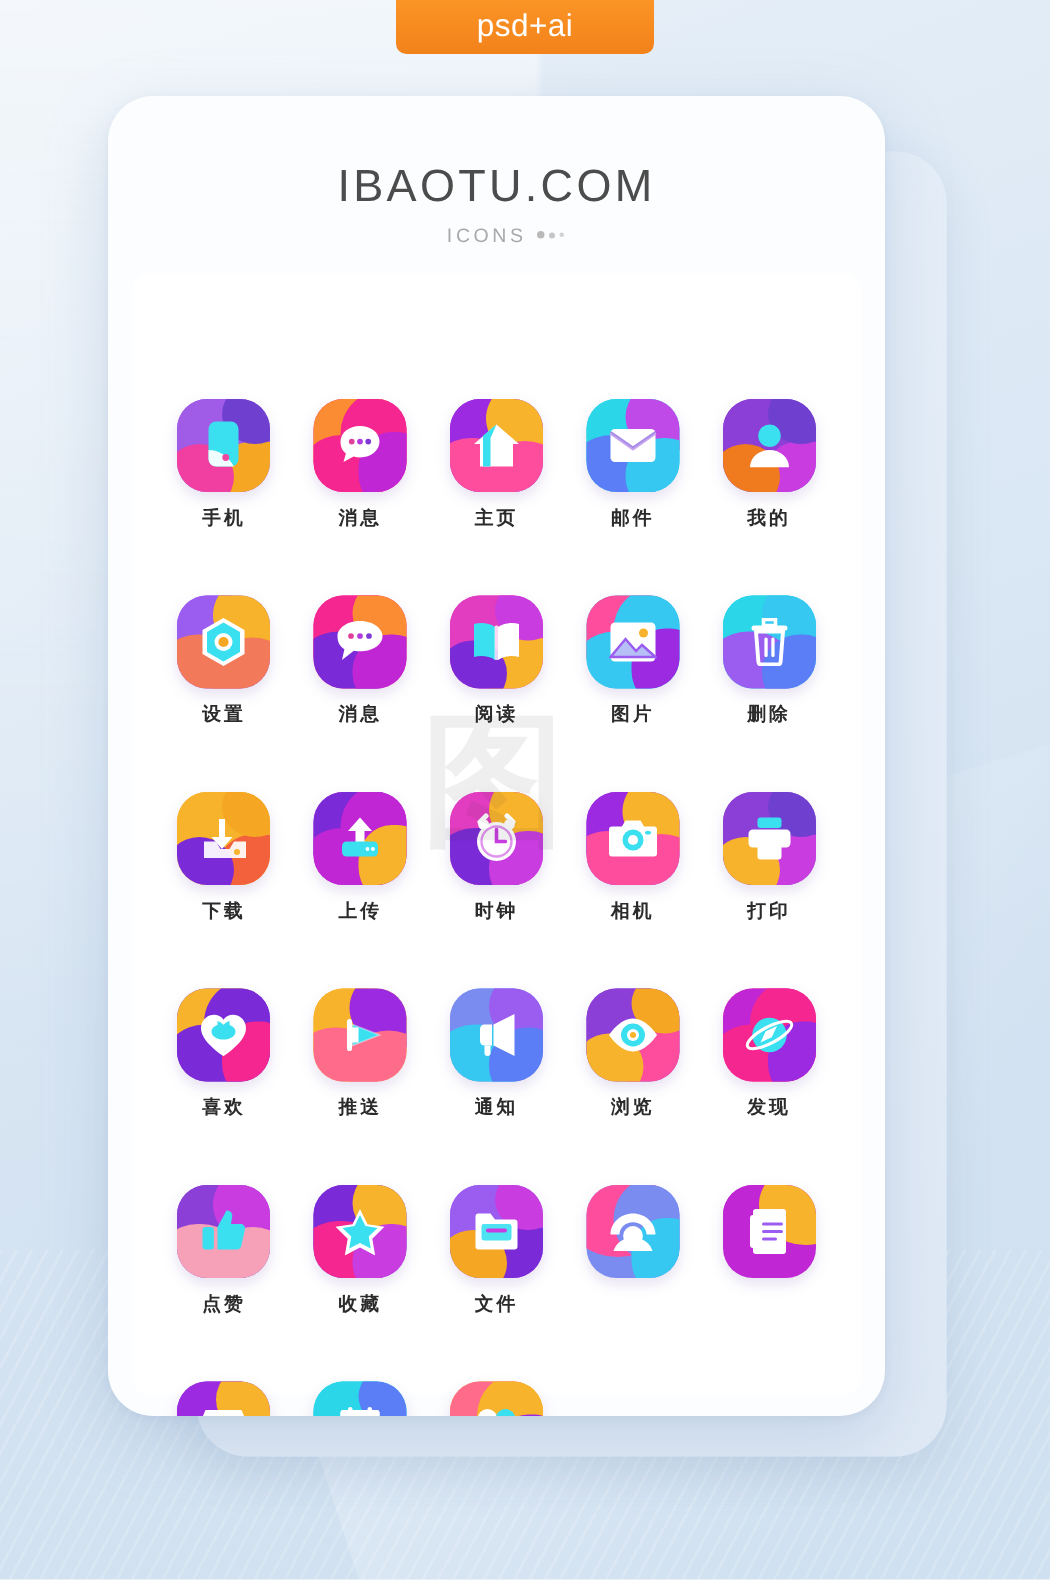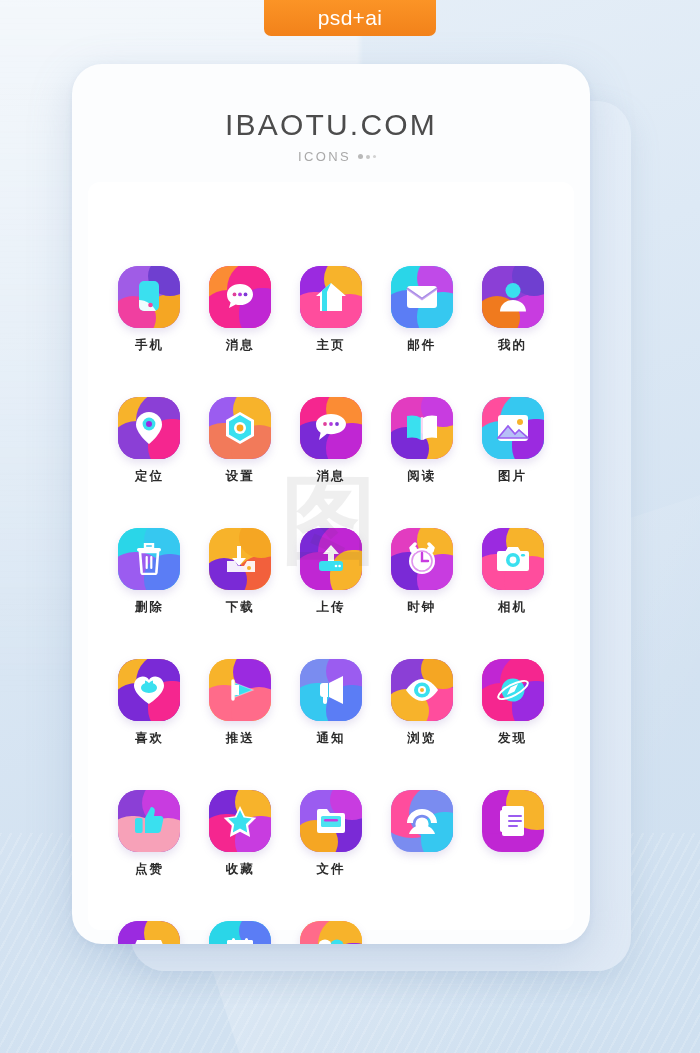--- a/index.html
+++ b/index.html
@@ -254,38 +254,20 @@
                     <div class="glyph">
               <svg width="30" height="32" viewBox="0 0 30 32">
                 <circle cx="15" cy="9.5" r="7.5" fill="#3ae0ef"></circle>
                 <path d="M15 19c7.2 0 13 5 13 11.5H2C2 24 7.8 19 15 19z" fill="#fff"></path>
               </svg>
             </div>
           </div>
           <div class="cell-label">我的</div>
         </div>
         <div class="cell">
-          <div class="icon-tile" style="background: rgb(139, 63, 214);">
-            <div class="blobs">
-              <span style="left:-14px;top:-10px;width:70px;height:58px;border-radius:50%;background:#f7b32b;"></span>
-              <span style="left:18px;top:-6px;width:58px;height:58px;border-radius:50%;background:#8b3fd6;"></span>
-              <span style="left:-10px;top:24px;width:60px;height:56px;border-radius:48%;background:#8b3fd6;"></span>
-              <span style="left:30px;top:22px;width:48px;height:52px;border-radius:46%;background:#f5268f;"></span>
-            </div>
-                    <div class="glyph">
-              <svg width="28" height="34" viewBox="0 0 28 34">
-                <path d="M14 1c7.2 0 13 5.6 13 12.4C27 22.3 14 33 14 33S1 22.3 1 13.4C1 6.6 6.8 1 14 1z" fill="#ffffff"></path>
-                <circle cx="14" cy="13" r="6.4" fill="#3ae0ef"></circle>
-                <circle cx="14" cy="13" r="3" fill="#9b2ae0"></circle>
-              </svg>
-            </div>
-          </div>
-          <div class="cell-label">定位</div>
-        </div>
-        <div class="cell">
           <div class="icon-tile" style="background: rgb(155, 92, 240);">
             <div class="blobs">
               <span style="left:-16px;top:-12px;width:58px;height:56px;border-radius:50%;background:#9b5cf0;"></span>
               <span style="left:24px;top:-14px;width:62px;height:54px;border-radius:50%;background:#f7b32b;"></span>
               <span style="left:-14px;top:26px;width:58px;height:54px;border-radius:48%;background:#f27a5a;"></span>
               <span style="left:22px;top:28px;width:56px;height:50px;border-radius:50%;background:#f27a5a;"></span>
             </div>
                     <div class="glyph">
               <svg width="32" height="34" viewBox="0 0 32 34">
                 <path d="M16 1 30 9v16L16 33 2 25V9z" fill="#fff"></path>
@@ -444,20 +426,39 @@
                 <path d="M12 1h10l2.4 4H31a2 2 0 0 1 2 2v16a2 2 0 0 1-2 2H3a2 2 0 0 1-2-2V7a2 2 0 0 1 2-2h6.6z" fill="#fff"></path>
                 <circle cx="17" cy="14" r="7" fill="#3ae0ef"></circle>
                 <circle cx="17" cy="14" r="3.4" fill="#fff"></circle>
                 <rect x="25" y="8" width="4" height="2.4" rx="1.2" fill="#3ae0ef"></rect>
               </svg>
             </div>
           </div>
           <div class="cell-label">相机</div>
         </div>
         <div class="cell">
+          <div class="icon-tile" style="background: rgb(139, 63, 214);">
+            <div class="blobs">
+              <span style="left:-18px;top:-14px;width:66px;height:62px;border-radius:50%;background:#8b3fd6;"></span>
+              <span style="left:26px;top:28px;width:56px;height:54px;border-radius:46%;background:#c83ce0;"></span>
+              <span style="left:-8px;top:30px;width:46px;height:44px;border-radius:50%;background:#f7b32b;"></span>
+              <span style="left:30px;top:-10px;width:44px;height:40px;border-radius:50%;background:#6f3fd0;"></span>
+            </div>
+                    <div class="glyph">
+              <svg width="32" height="30" viewBox="0 0 32 30">
+                <rect x="8" y="1" width="16" height="7" rx="2" fill="#3ae0ef"></rect>
+                <rect x="2" y="9" width="28" height="12" rx="3" fill="#ffffff"></rect>
+                <rect x="8" y="18" width="16" height="11" rx="1.6" fill="#fff"></rect>
+                <path d="M10 21h12M10 24h12" stroke="#ffffff" stroke-width="1.4"></path>
+              </svg>
+            </div>
+          </div>
+          <div class="cell-label">打印</div>
+        </div>
+        <div class="cell">
           <div class="icon-tile" style="background: rgb(122, 42, 214);">
             <div class="blobs">
               <span style="left:-14px;top:-10px;width:70px;height:58px;border-radius:50%;background:#f7b32b;"></span>
               <span style="left:18px;top:-6px;width:58px;height:58px;border-radius:50%;background:#7a2ad6;"></span>
               <span style="left:-10px;top:24px;width:60px;height:56px;border-radius:48%;background:#7a2ad6;"></span>
               <span style="left:30px;top:22px;width:48px;height:52px;border-radius:46%;background:#f5268f;"></span>
             </div>
                     <div class="glyph">
               <svg width="32" height="30" viewBox="0 0 32 30">
                 <path d="M16 29S1 19.6 1 10.6C1 5.3 5.1 1.5 9.8 1.5c3 0 5.2 1.6 6.2 3.4 1-1.8 3.2-3.4 6.2-3.4C26.9 1.5 31 5.3 31 10.6 31 19.6 16 29 16 29z" fill="#fff"></path>

